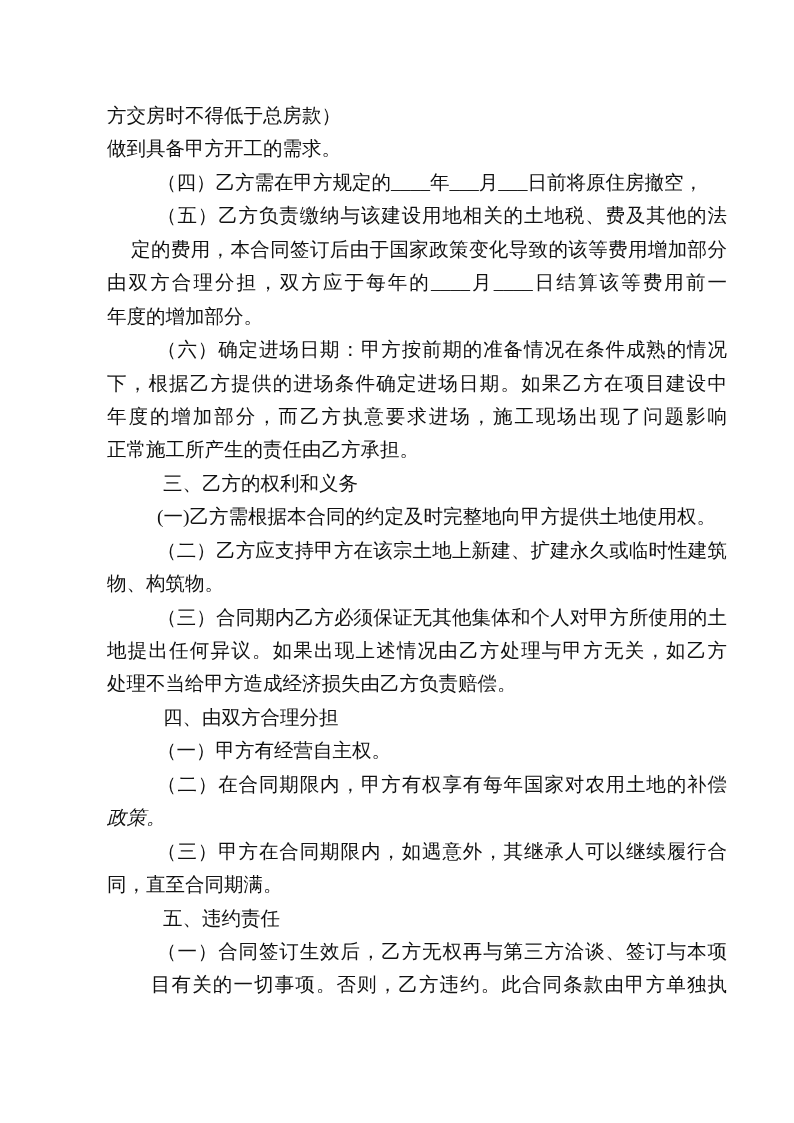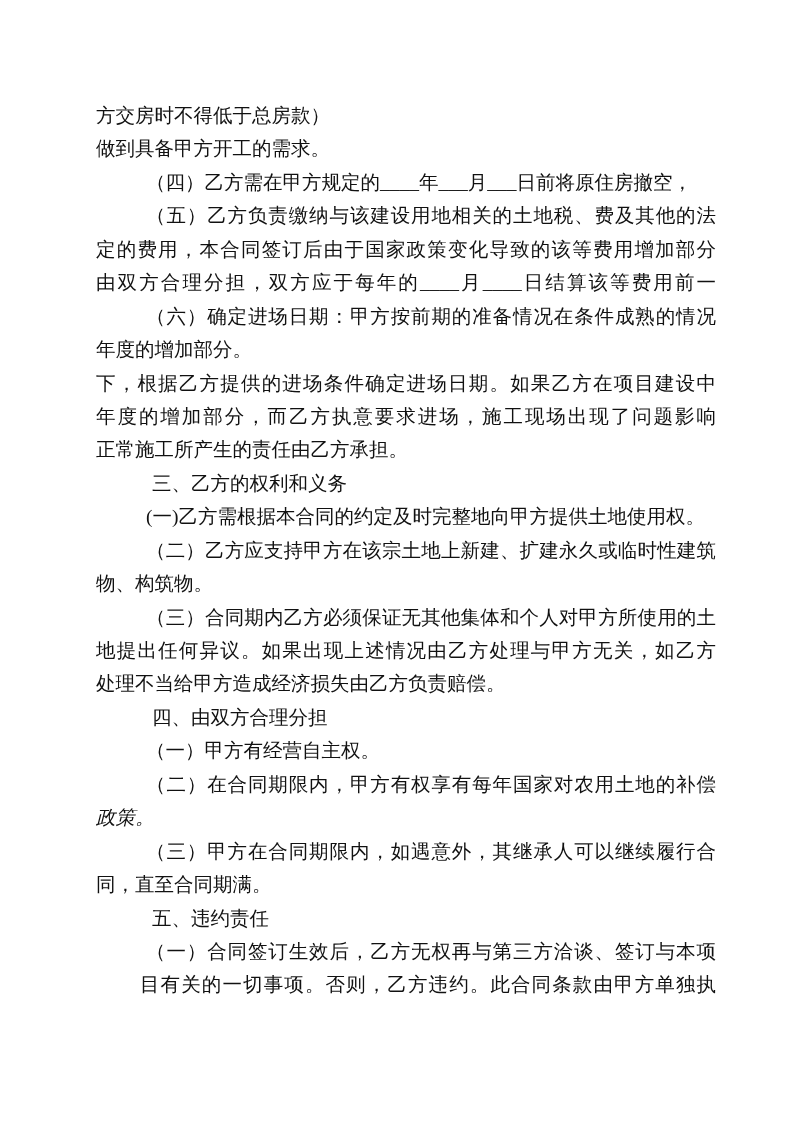--- a/index.html
+++ b/index.html
@@ -9,21 +9,21 @@
     font-family:"Liberation Serif","DejaVu Serif",serif;
   }
   .page {
     position:relative;
     width:794px; height:1123px;
     background:#ffffff;
     overflow:hidden;
   }
   .doc {
     position:absolute;
-    left:96px; top:99px;
+    left:107px; top:99px;
     width:620px;
     font-size:19.5px;
     color:#111111;
   }
   .line {
     height:33.45px;
     line-height:33.45px;
     overflow:hidden;
     text-align:justify;
     letter-spacing:0;
@@ -34,24 +34,24 @@
 </style>
 </head>
 <body>
 
 <div class="page">
   <div class="doc">
       <div class="line" style="text-indent: 0px;">方交房时不得低于总房款）</div>
       <div class="line" style="text-indent: 0px;">做到具备甲方开工的需求。</div>
       <div class="line" style="text-indent: 50px;">（四）乙方需在甲方规定的____年___月___日前将原住房撤空，</div>
       <div class="line fill" style="text-indent: 50px;">（五）乙方负责缴纳与该建设用地相关的土地税、费及其他的法</div>
-      <div class="line fill" style="text-indent: 0px;">定的费用，本合同签订后由于国家政策变化导致的该等费用增加部分</div>
+      <div class="line fill" style="text-indent: 0px; margin-left: 24px;">定的费用，本合同签订后由于国家政策变化导致的该等费用增加部分</div>
       <div class="line fill" style="text-indent: 0px;">由双方合理分担，双方应于每年的____月____日结算该等费用前一</div>
+      <div class="line" style="text-indent: 0px;">年度的增加部分。</div>
       <div class="line fill" style="text-indent: 50px;">（六）确定进场日期：甲方按前期的准备情况在条件成熟的情况</div>
-      <div class="line" style="text-indent: 0px;">年度的增加部分。</div>
       <div class="line fill" style="text-indent: 0px;">下，根据乙方提供的进场条件确定进场日期。如果乙方在项目建设中</div>
       <div class="line fill" style="text-indent: 0px;">年度的增加部分，而乙方执意要求进场，施工现场出现了问题影响</div>
       <div class="line" style="text-indent: 0px;">正常施工所产生的责任由乙方承担。</div>
       <div class="line" style="text-indent: 56px;">三、乙方的权利和义务</div>
       <div class="line" style="text-indent: 50px;">(一)乙方需根据本合同的约定及时完整地向甲方提供土地使用权。</div>
       <div class="line fill" style="text-indent: 50px;">（二）乙方应支持甲方在该宗土地上新建、扩建永久或临时性建筑</div>
       <div class="line" style="text-indent: 0px;">物、构筑物。</div>
       <div class="line fill" style="text-indent: 50px;">（三）合同期内乙方必须保证无其他集体和个人对甲方所使用的土</div>
       <div class="line fill" style="text-indent: 0px;">地提出任何异议。如果出现上述情况由乙方处理与甲方无关，如乙方</div>
       <div class="line" style="text-indent: 0px;">处理不当给甲方造成经济损失由乙方负责赔偿。</div>

